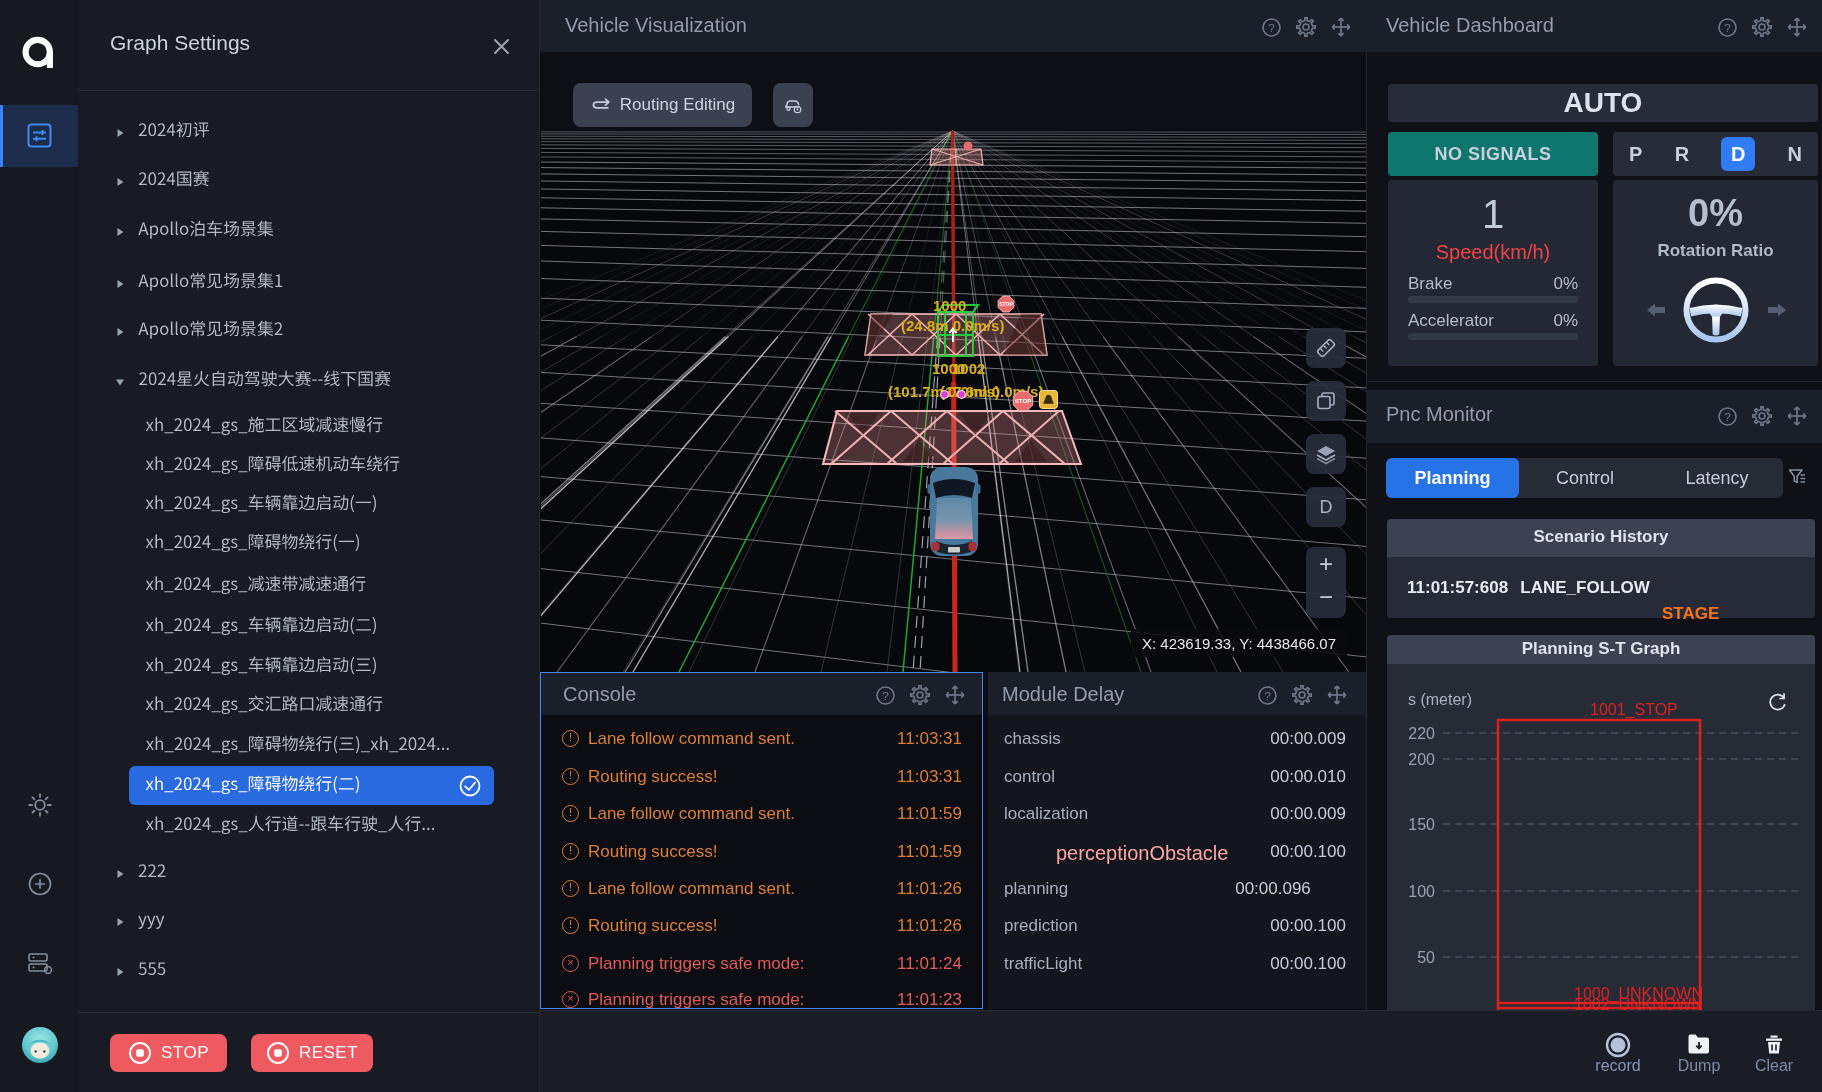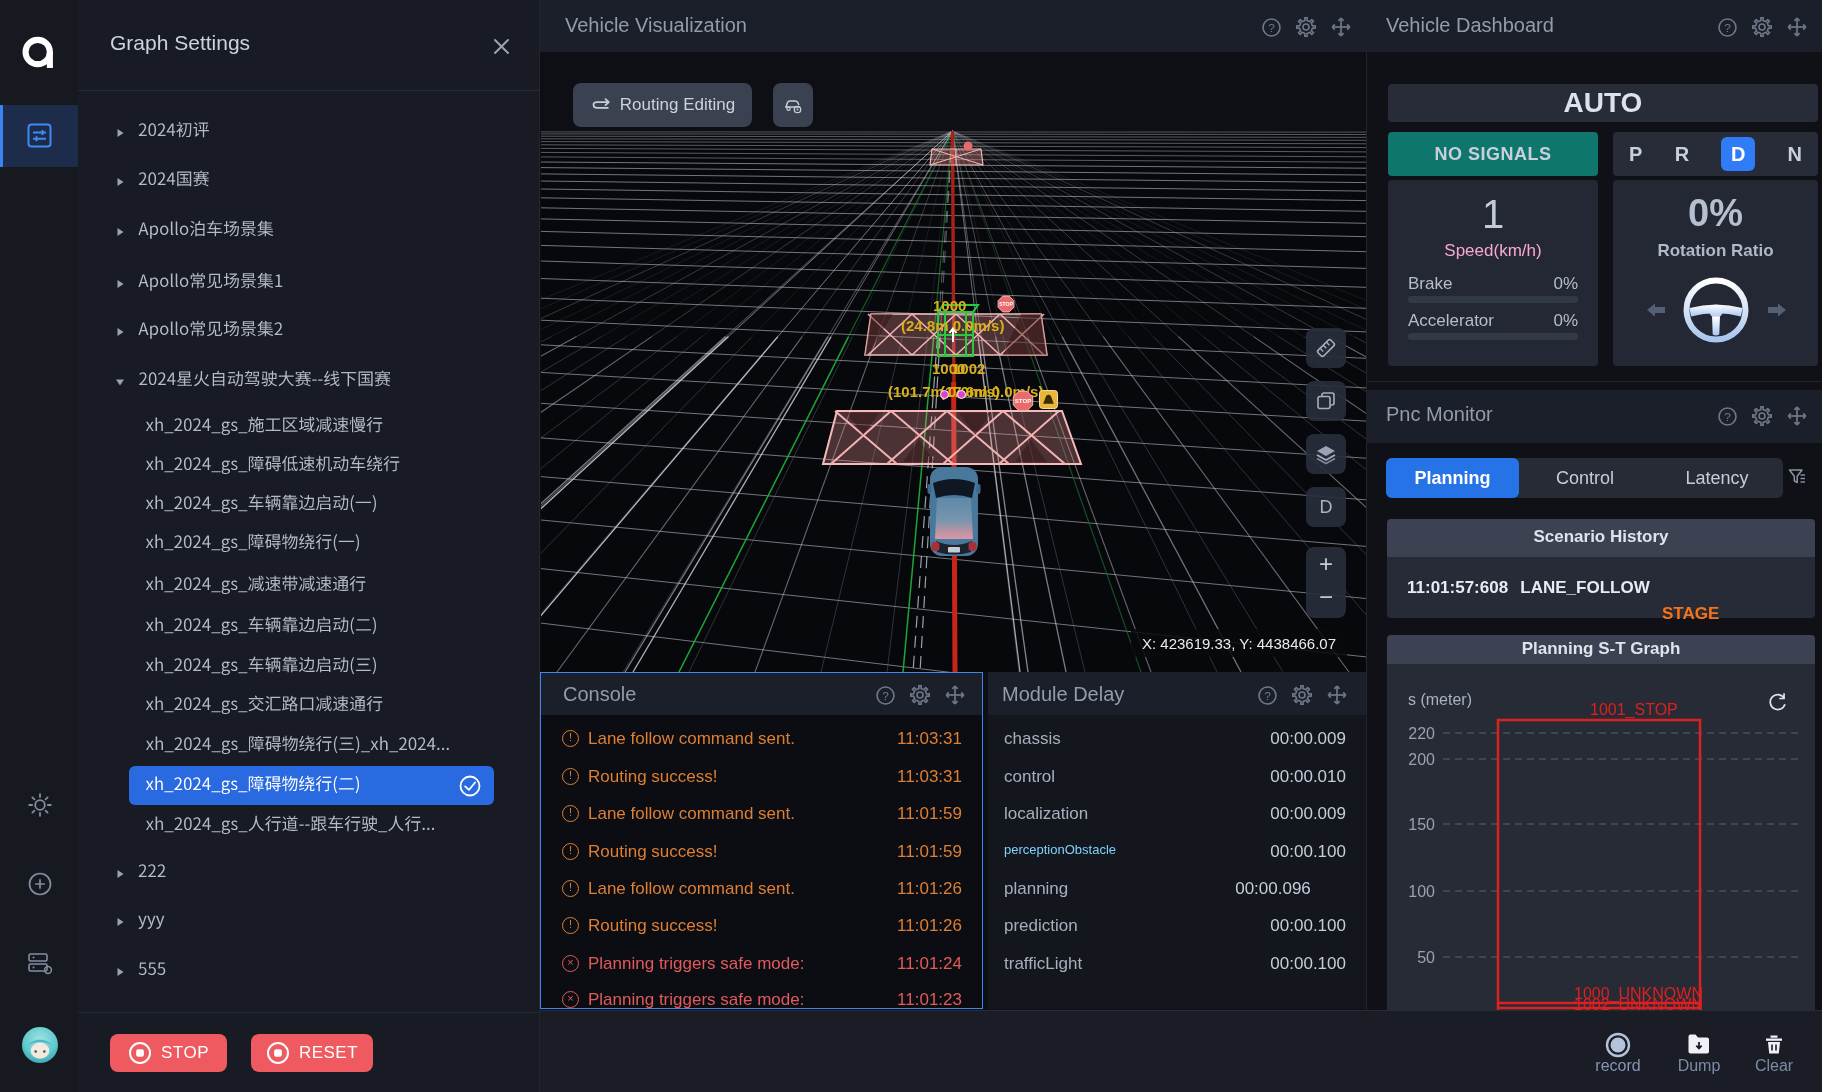--- a/index.html
+++ b/index.html
@@ -505,21 +505,21 @@
       <line x1="10.0" y1="10.0" x2="18.8" y2="10.0" stroke="#6f7889" stroke-width="1.7"></line>
       <path d="M18.8 10.0 l-2.6 2.6 M18.8 10.0 l-2.6 -2.6" stroke="#6f7889" stroke-width="1.7" fill="none"></path>
     </svg>
   </div>
 <div class="abs" style="left:1004px;top:729px;color:#a7afbd;font-size:17px;">chassis</div>
 <div class="abs" style="left:1200px;top:729px;width:146px;text-align:right;color:#c6cdd9;font-size:17px;">00:00.009</div>
 <div class="abs" style="left:1004px;top:767px;color:#a7afbd;font-size:17px;">control</div>
 <div class="abs" style="left:1200px;top:767px;width:146px;text-align:right;color:#c6cdd9;font-size:17px;">00:00.010</div>
 <div class="abs" style="left:1004px;top:804px;color:#a7afbd;font-size:17px;">localization</div>
 <div class="abs" style="left:1200px;top:804px;width:146px;text-align:right;color:#c6cdd9;font-size:17px;">00:00.009</div>
-<div class="abs" style="left:1004px;top:842px;color:#7dd3fc;font-size:13px;">perceptionObstacle</div>
+<div class="abs" style="left:1056px;top:842px;color:#fca5a5;font-size:20px;">perceptionObstacle</div>
 <div class="abs" style="left:1200px;top:842px;width:146px;text-align:right;color:#c6cdd9;font-size:17px;">00:00.100</div>
 <div class="abs" style="left:1004px;top:879px;color:#a7afbd;font-size:17px;">planning</div>
 <div class="abs" style="left:1200px;top:879px;width:146px;text-align:center;color:#c6cdd9;font-size:17px;">00:00.096</div>
 <div class="abs" style="left:1004px;top:916px;color:#a7afbd;font-size:17px;">prediction</div>
 <div class="abs" style="left:1200px;top:916px;width:146px;text-align:right;color:#c6cdd9;font-size:17px;">00:00.100</div>
 <div class="abs" style="left:1004px;top:954px;color:#a7afbd;font-size:17px;">trafficLight</div>
 <div class="abs" style="left:1200px;top:954px;width:146px;text-align:right;color:#c6cdd9;font-size:17px;">00:00.100</div>
 <div class="abs" style="left:1366px;top:0;width:456px;height:1010px;background:#0f1117;border-left:1px solid #23262f;box-sizing:border-box;"></div>
 <div class="abs" style="left:1366px;top:0;width:456px;height:52px;background:#1b1f29;"></div>
 <div class="abs ptitle" style="left:1386px;top:14px;">Vehicle Dashboard</div>
@@ -550,21 +550,21 @@
     <span style="color:#c8d0dd;font-size:18px;font-weight:bold;letter-spacing:0.5px;">NO SIGNALS</span>
   </div>
 <div class="abs flex" style="left:1613px;top:132px;width:205px;height:44px;background:#272c38;border-radius:4px;justify-content:space-around;color:#c8d0dd;font-size:20px;font-weight:bold;">
     <span>P</span>
     <span>R</span>
     <span style="background:#2f7cf6;color:#fff;width:34px;height:34px;border-radius:6px;text-align:center;line-height:34px;">D</span>
     <span>N</span>
   </div>
 <div class="abs" style="left:1388px;top:180px;width:210px;height:186px;background:#232834;border-radius:4px;"></div>
 <div class="abs" style="left:1388px;top:192px;width:210px;text-align:center;color:#c2cad9;font-size:40px;">1</div>
-<div class="abs" style="left:1388px;top:241px;width:210px;text-align:center;color:#f9a8d4;font-size:17px;">Speed(km/h)</div>
+<div class="abs" style="left:1388px;top:241px;width:210px;text-align:center;color:#ef4444;font-size:20px;">Speed(km/h)</div>
 <div class="abs" style="left:1408px;top:274px;color:#b6bec9;font-size:17px;">Brake</div>
 <div class="abs" style="left:1500px;top:274px;width:78px;text-align:right;color:#b6bec9;font-size:17px;">0%</div>
 <div class="abs" style="left:1408px;top:296px;width:170px;height:7px;background:#323947;border-radius:3px;"></div>
 <div class="abs" style="left:1408px;top:311px;color:#b6bec9;font-size:17px;">Accelerator</div>
 <div class="abs" style="left:1500px;top:311px;width:78px;text-align:right;color:#b6bec9;font-size:17px;">0%</div>
 <div class="abs" style="left:1408px;top:333px;width:170px;height:7px;background:#323947;border-radius:3px;"></div>
 <div class="abs" style="left:1613px;top:180px;width:205px;height:186px;background:#232834;border-radius:4px;"></div>
 <div class="abs" style="left:1613px;top:192px;width:205px;text-align:center;color:#b6bfce;font-size:38px;font-weight:bold;">0%</div>
 <div class="abs" style="left:1613px;top:241px;width:205px;text-align:center;color:#b0b9c8;font-size:17px;font-weight:bold;">Rotation Ratio</div>
 <div class="abs" style="left:1645px;top:299px;"><svg width="22" height="22" viewBox="0 0 22 22" style="">

